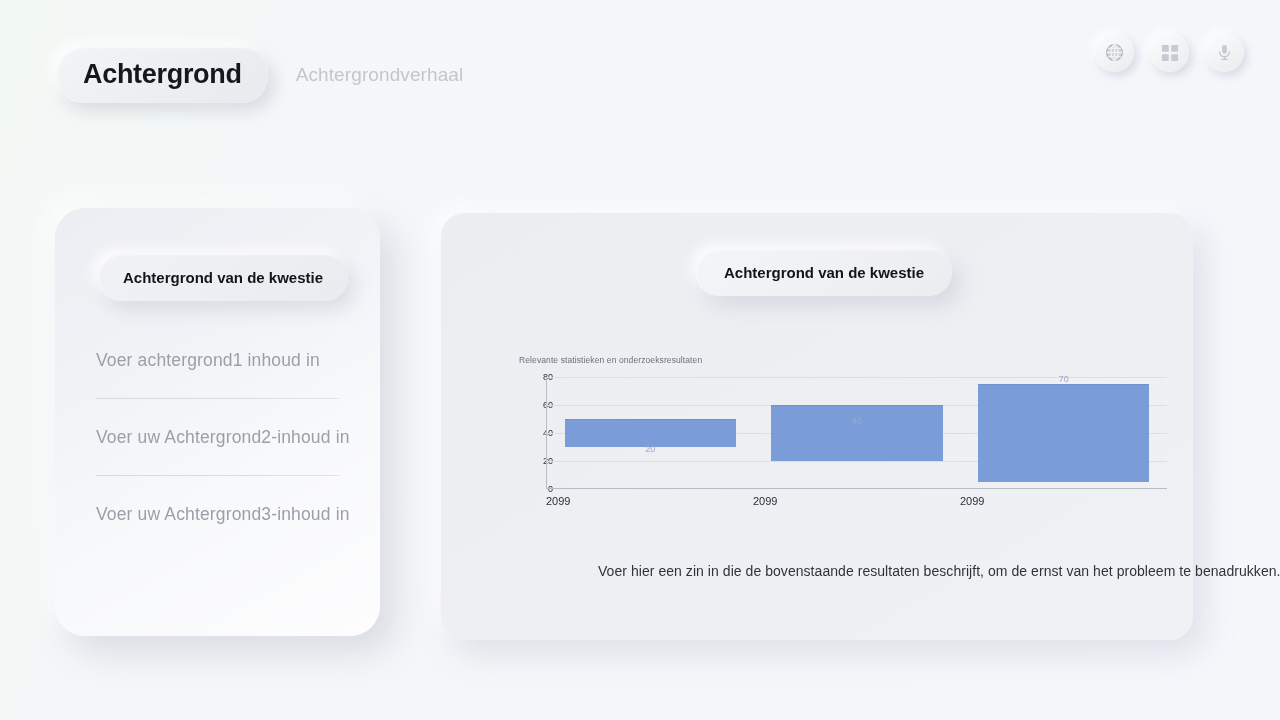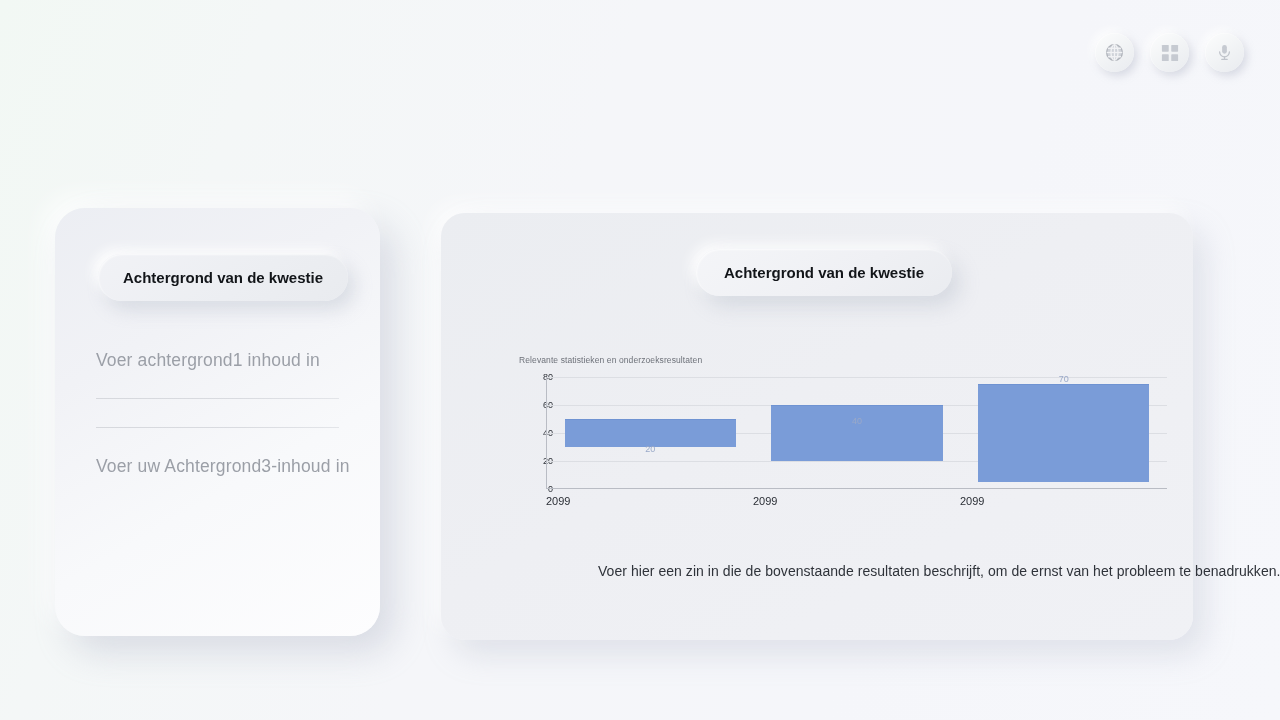--- a/index.html
+++ b/index.html
@@ -284,20 +284,24 @@
     color: #2f333a;
     letter-spacing: 0.05px;
     white-space: nowrap;
   }
 </style>
 </head>
 <body>
 
 <div class="header">
 
+  <div class="tabs">
+    <div class="tab-active">Achtergrond</div>
+    <div class="tab-inactive">Achtergrondverhaal</div>
+  </div>
 
   <div class="header-icons">
 
     <div class="icon-btn">
       <span>
         <svg width="21" height="21" viewBox="0 0 24 24" fill="none" stroke="#b4b8bf" stroke-width="1.5">
           <circle cx="12" cy="12" r="9" fill="#cfd3d9" stroke="#b0b4bb"></circle>
           <ellipse cx="12" cy="12" rx="4" ry="9" stroke="#f2f3f5" fill="none"></ellipse>
           <line x1="3" y1="12" x2="21" y2="12" stroke="#f2f3f5"></line>
           <line x1="4.5" y1="7.2" x2="19.5" y2="7.2" stroke="#f2f3f5"></line>
@@ -334,20 +338,21 @@
 
 <div class="left-panel">
 
   <div class="pill-left">Achtergrond van de kwestie</div>
 
   <div class="fields">
 
     <div class="field-text">Voer achtergrond1 inhoud in</div>
     <div class="field-divider"></div>
 
+    <div class="field-text">Voer uw Achtergrond2-inhoud in</div>
     <div class="field-divider"></div>
 
     <div class="field-text">Voer uw Achtergrond3-inhoud in</div>
 
   </div>
 </div>
 
 <div class="right-panel">
 
   <div class="pill-right">Achtergrond van de kwestie</div>

